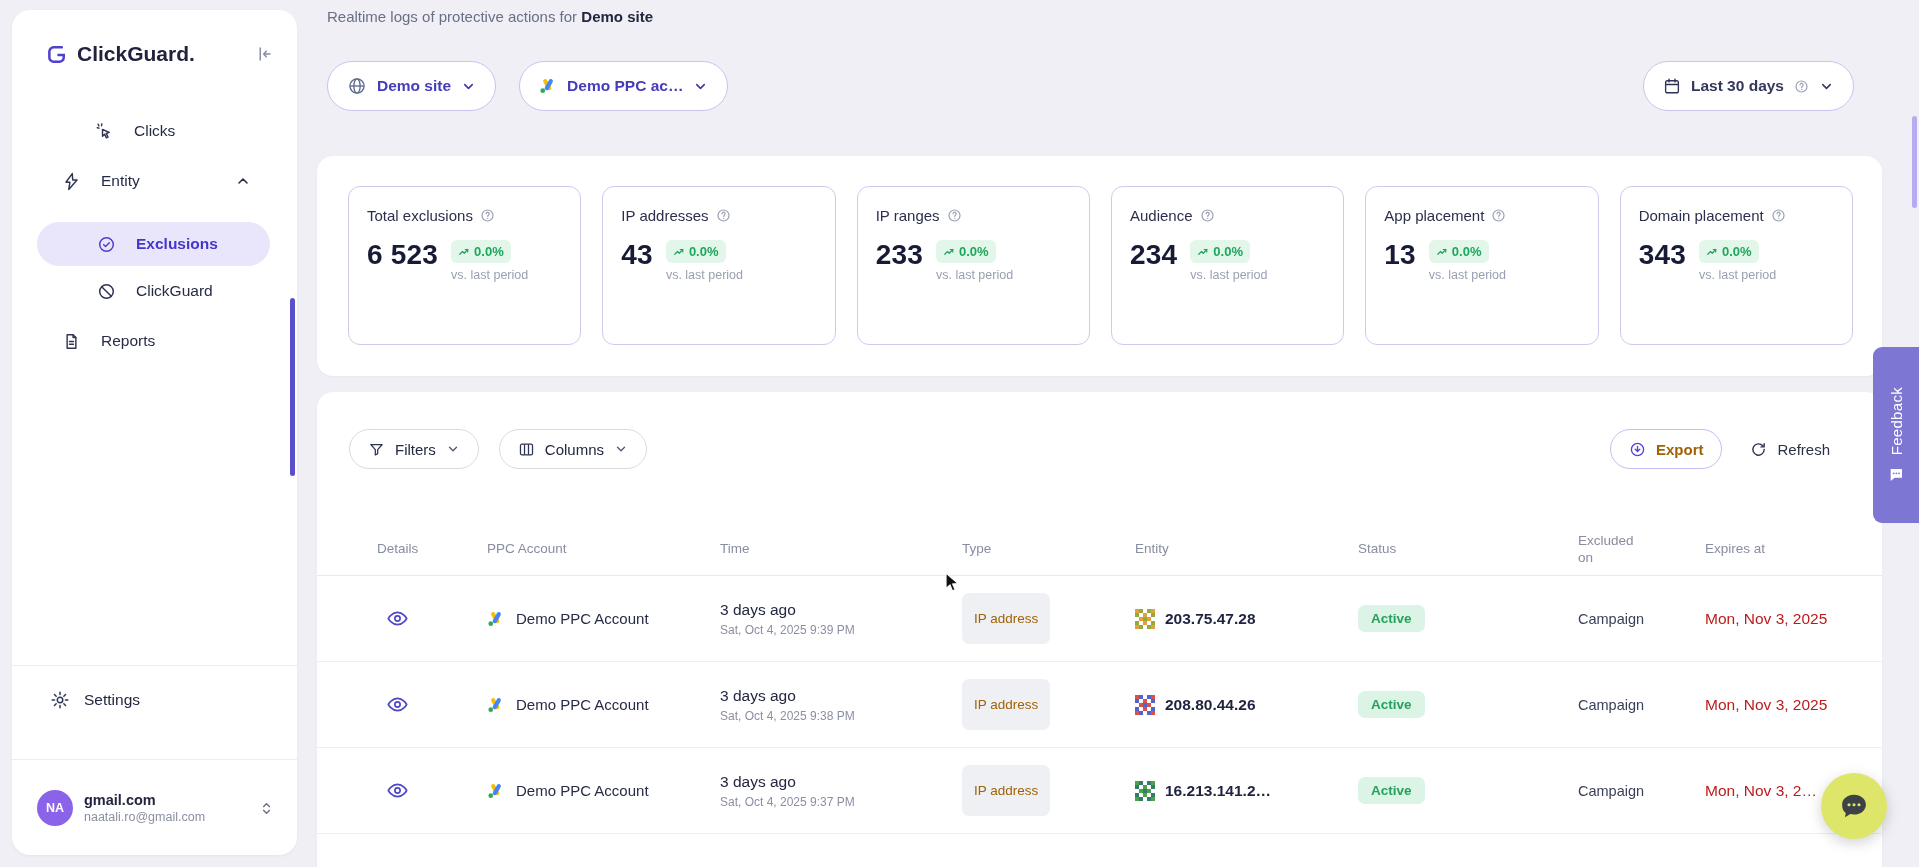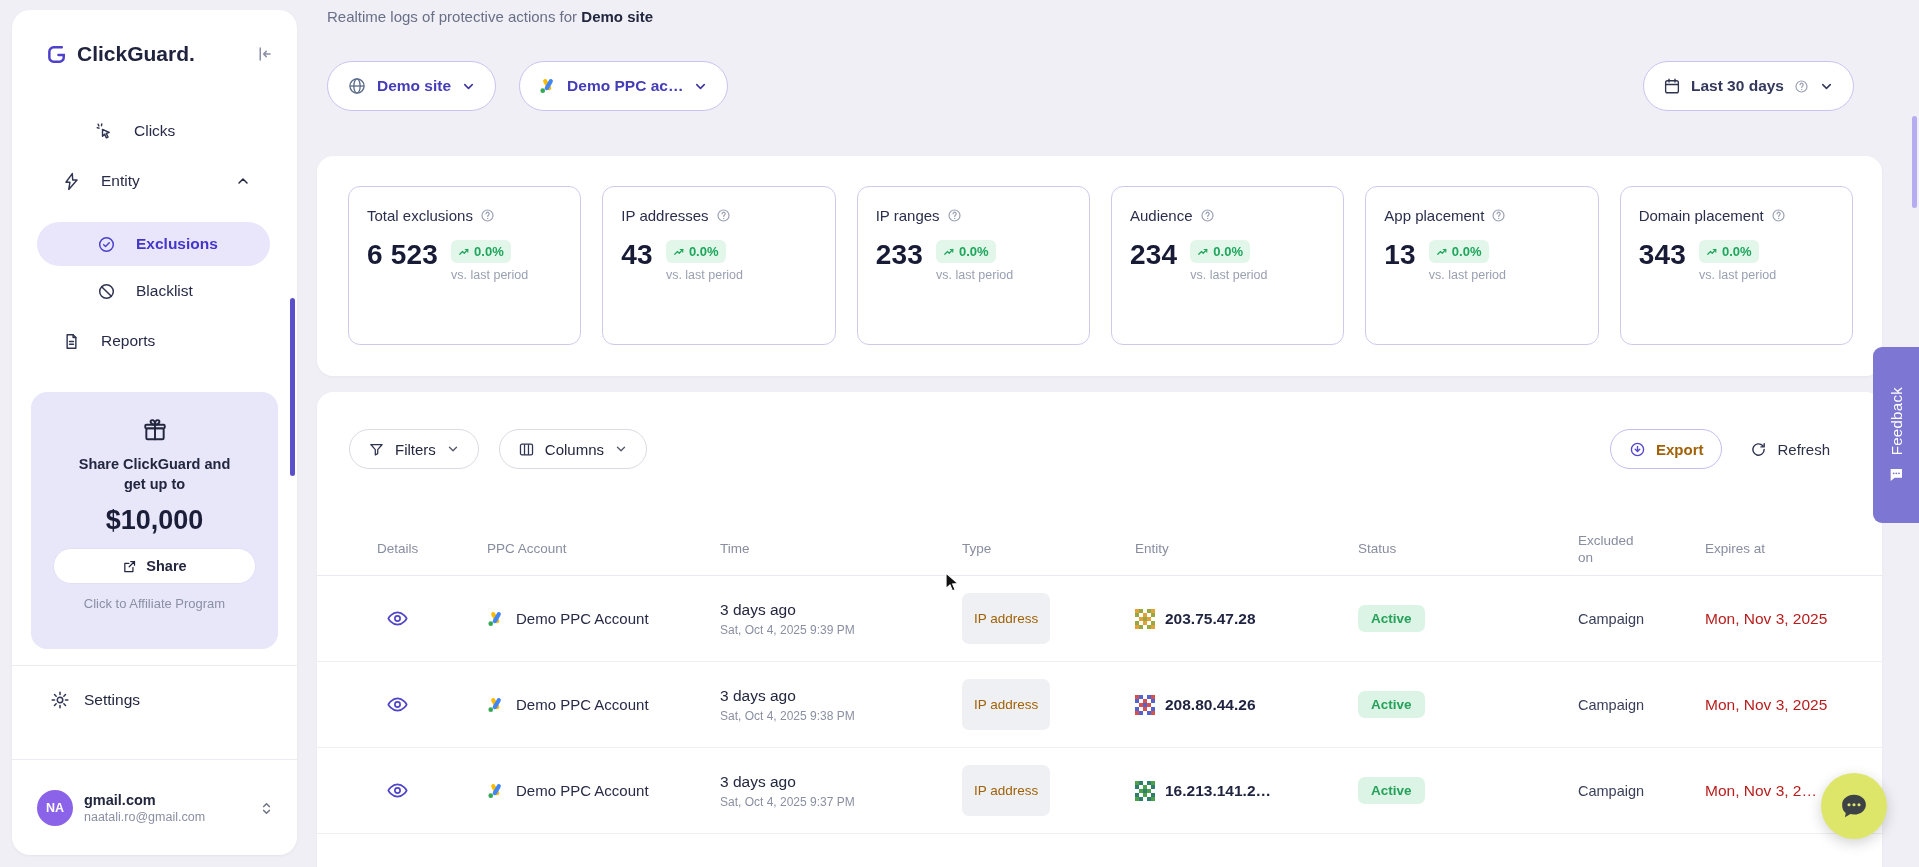--- a/index.html
+++ b/index.html
@@ -150,49 +150,32 @@
           <circle cx="12" cy="12" r="8.6"></circle>
           <path d="M8.5 12.2l2.3 2.3 4.7-4.8"></path>
         </svg>
       <span>Exclusions</span>
     </div>
     <div class="nav-item ni-sub">
       <svg class="mi" viewBox="0 0 24 24" fill="none" stroke="currentColor" stroke-width="1.9" stroke-linecap="round">
           <circle cx="12" cy="12" r="8.6"></circle>
           <path d="M5.9 5.9l12.2 12.2"></path>
         </svg>
-      <span>Blacklist</span>
+      <span>ClickGuard</span>
     </div>
     <div class="nav-item ni-top">
       <svg class="mi" viewBox="0 0 24 24" fill="none" stroke="currentColor" stroke-width="1.8" stroke-linecap="round" stroke-linejoin="round">
           <path d="M6.5 3.5h7.5l3.5 3.5v13.5h-11z"></path>
           <path d="M14 3.5V7h3.5M9.5 12h5M9.5 15.5h5"></path>
         </svg>
       <span>Reports</span>
     </div>
     <div class="sb-scroll"></div>
   </nav>
 
-  <div class="promo">
-    <svg class="gift" viewBox="0 0 24 24" fill="none" stroke="currentColor" stroke-width="1.8" stroke-linecap="round" stroke-linejoin="round">
-        <rect x="4" y="10.5" width="16" height="10" rx="1.2"></rect>
-        <rect x="3" y="7.2" width="18" height="3.3" rx="1"></rect>
-        <path d="M12 7.2v13.3M12 7.2c-4.3 0-5.4-4.3-2.4-4.3 1.9 0 2.4 2.4 2.4 4.3zm0 0c4.3 0 5.4-4.3 2.4-4.3-1.9 0-2.4 2.4-2.4 4.3z"></path>
-      </svg>
-    <div class="promo-text">Share ClickGuard and get up to</div>
-    <div class="promo-amount">$10,000</div>
-    <button class="share-btn">
-      <svg viewBox="0 0 24 24" fill="none" stroke="currentColor" stroke-width="2" stroke-linecap="round" stroke-linejoin="round">
-          <path d="M14 4h6v6M20 4l-8.5 8.5"></path>
-          <path d="M17.5 13.5V20h-13V7H11"></path>
-        </svg>
-      <span>Share</span>
-    </button>
-    <div class="promo-caption">Click to Affiliate Program</div>
-  </div>
 
   <div class="sb-divider" style="top:655px"></div>
   <div class="settings-row">
     <svg viewBox="0 0 24 24" fill="none" stroke="currentColor" stroke-width="1.8" stroke-linecap="round">
         <circle cx="12" cy="12" r="3.3"></circle>
         <path d="M12 2.6v2.8M12 18.6v2.8M2.6 12h2.8M18.6 12h2.8M5.4 5.4l2 2M16.6 16.6l2 2M18.6 5.4l-2 2M7.4 16.6l-2 2"></path>
       </svg>
     <span>Settings</span>
   </div>
   <div class="sb-divider" style="top:749px"></div>

